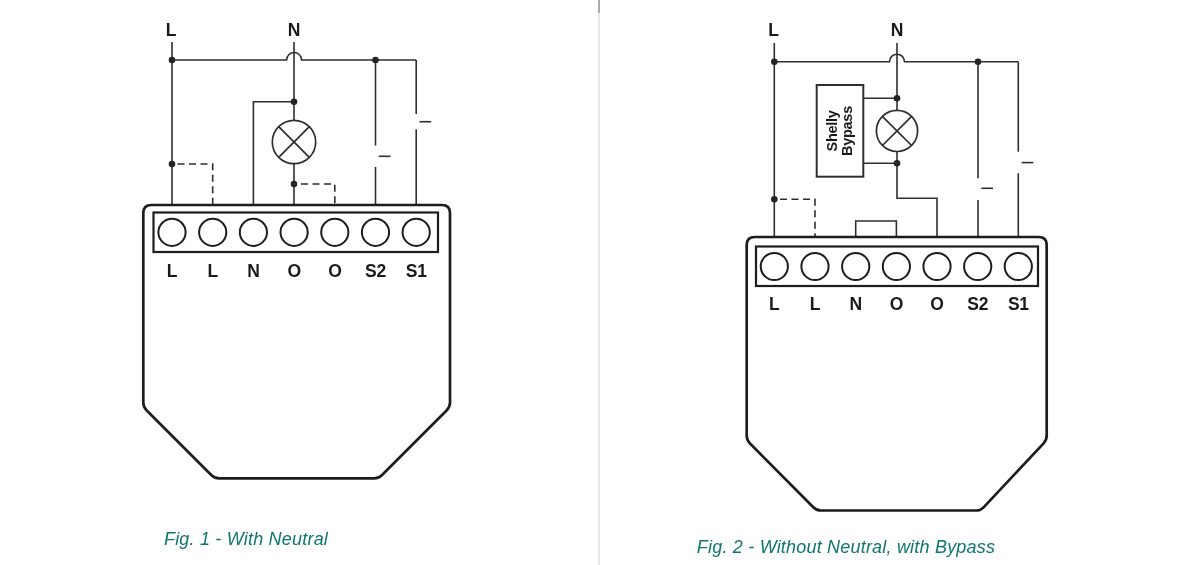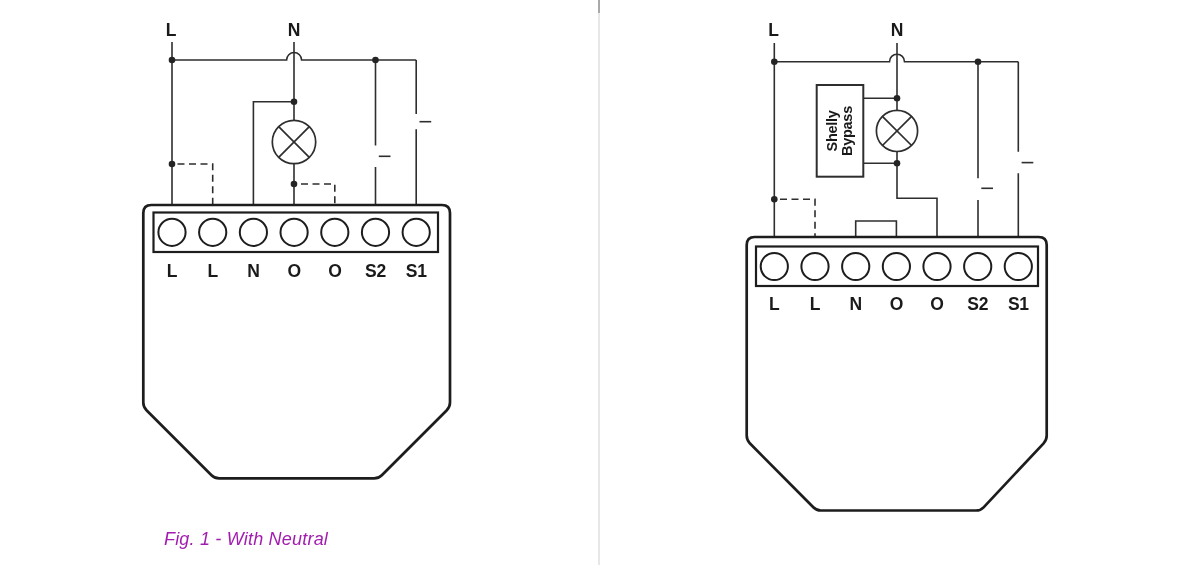--- a/index.html
+++ b/index.html
@@ -29,21 +29,21 @@
   .supply-label   { font-size: 17.5px; font-weight: 700; letter-spacing: -0.3px; }
   .terminal-label { font-size: 17.5px; font-weight: 700; letter-spacing: -0.3px; }
   .bypass-label   { font-size: 14.5px; font-weight: 700; letter-spacing: -0.3px; }
   .caption {
     position: absolute;
     width: 492px;
     text-align: center;
     font-style: italic;
     font-size: 18px;
     letter-spacing: 0.2px;
-    color: #a21caf;
+    color: #0f766e;
   }
   .caption.c1 { top: 529px; }
   .caption.c2 { top: 537px; }
 </style>
 </head>
 <body>
 
 <div class="canvas">
 
   <section class="panel left">
@@ -172,18 +172,19 @@
         <text class="bypass-label" transform="translate(252,131) rotate(-90)">Bypass</text>
         <text class="terminal-label" x="174.3" y="310">L</text>
         <text class="terminal-label" x="215" y="310">L</text>
         <text class="terminal-label" x="255.7" y="310">N</text>
         <text class="terminal-label" x="296.4" y="310">O</text>
         <text class="terminal-label" x="337" y="310">O</text>
         <text class="terminal-label" x="377.7" y="310">S2</text>
         <text class="terminal-label" x="418.3" y="310">S1</text>
       </g>
     </svg>
+    <div class="caption c2">Fig. 2 - Without Neutral, with Bypass</div>
   </section>
 
   <div class="divider"></div>
   <div class="divider-tick"></div>
 
 </div>
 
 </body></html>

